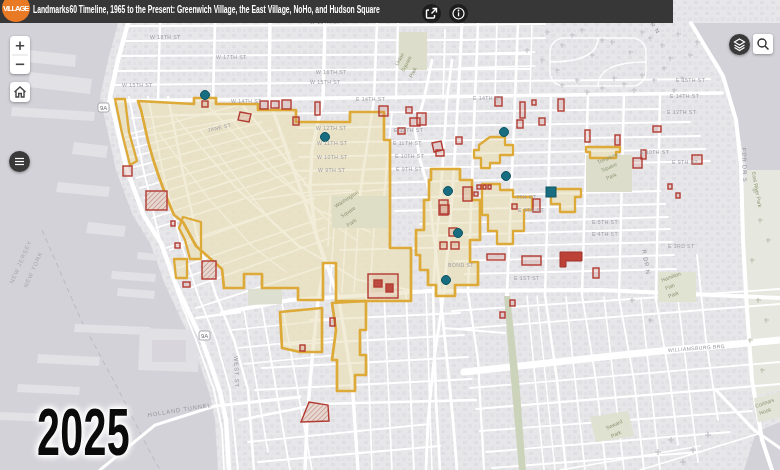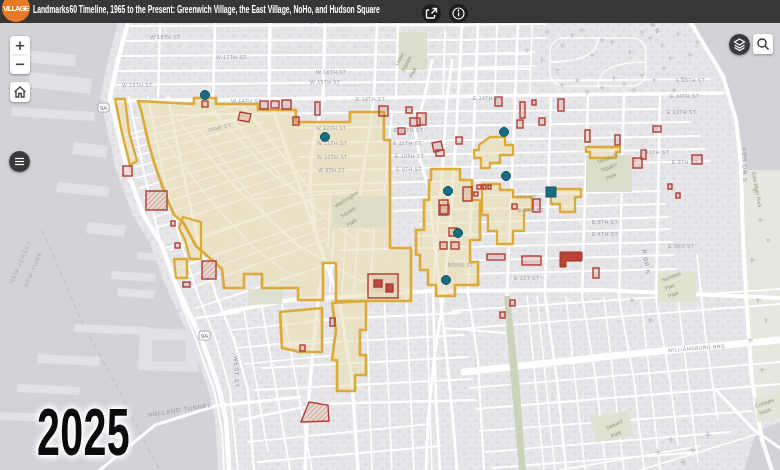--- a/index.html
+++ b/index.html
@@ -1,18 +1,18 @@
 <!DOCTYPE html>
 <html><head>
 <meta charset="utf-8">
 <style>
 html,body{margin:0;padding:0}
 body{width:780px;height:470px;position:relative;overflow:hidden;background:#ecebee;font-family:"Liberation Sans",sans-serif}
 #map{position:absolute;left:0;top:0}
-#hdr{position:absolute;left:0;top:0;width:780px;height:23px;background:#373737;z-index:10}
+#hdr{position:absolute;left:0;top:0;width:673px;height:23px;background:#373737;z-index:10}
 #hdr .title{position:absolute;left:33px;top:2.5px;color:#fff;font-weight:bold;font-size:11px;white-space:nowrap;transform:scaleX(0.62);transform-origin:left center}
 .hbtn{position:absolute;top:4px;width:19px;height:19px;border-radius:50%;background:#1d1d1d}
 #year{position:absolute;left:37px;top:398px;font-size:67px;font-weight:bold;color:#0b0b0b;transform:scaleX(0.615);transform-origin:left center;letter-spacing:0.5px;line-height:1;z-index:5;text-shadow:0 0 3px #fff,0 0 5px #fff,0 0 8px #fff,0 0 10px #fff,0 0 12px rgba(255,255,255,.9)}
 .ctl{position:absolute;background:#fff;border-radius:4px;box-shadow:0 1px 3px rgba(0,0,0,.35);z-index:6}
 </style>
 </head>
 <body>
 
 <svg id="map" width="780" height="470" viewBox="0 0 780 470">
 <defs>

